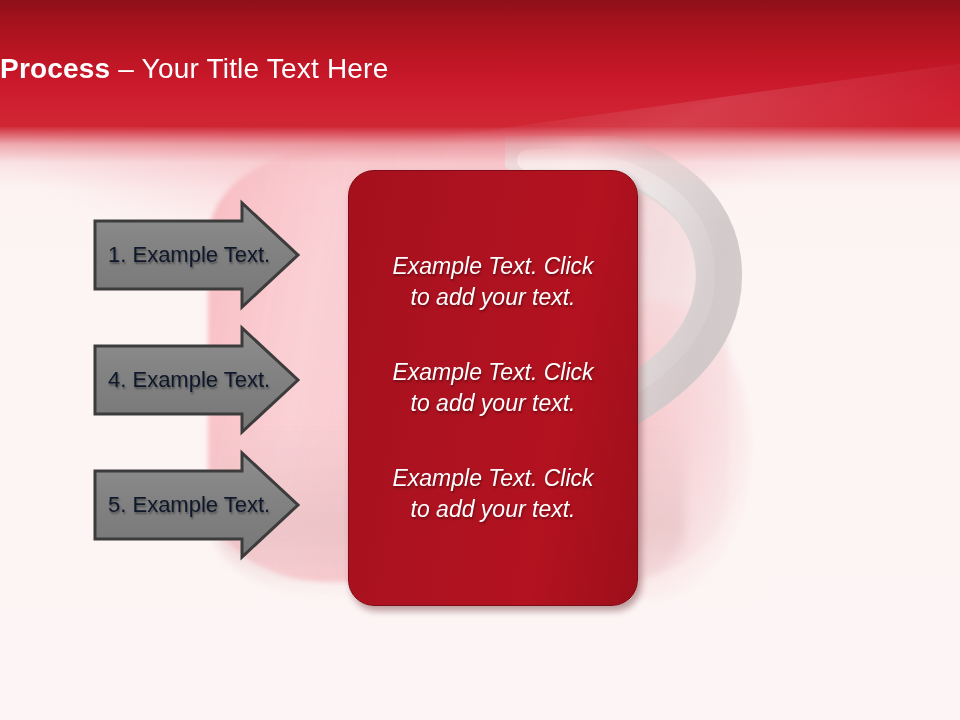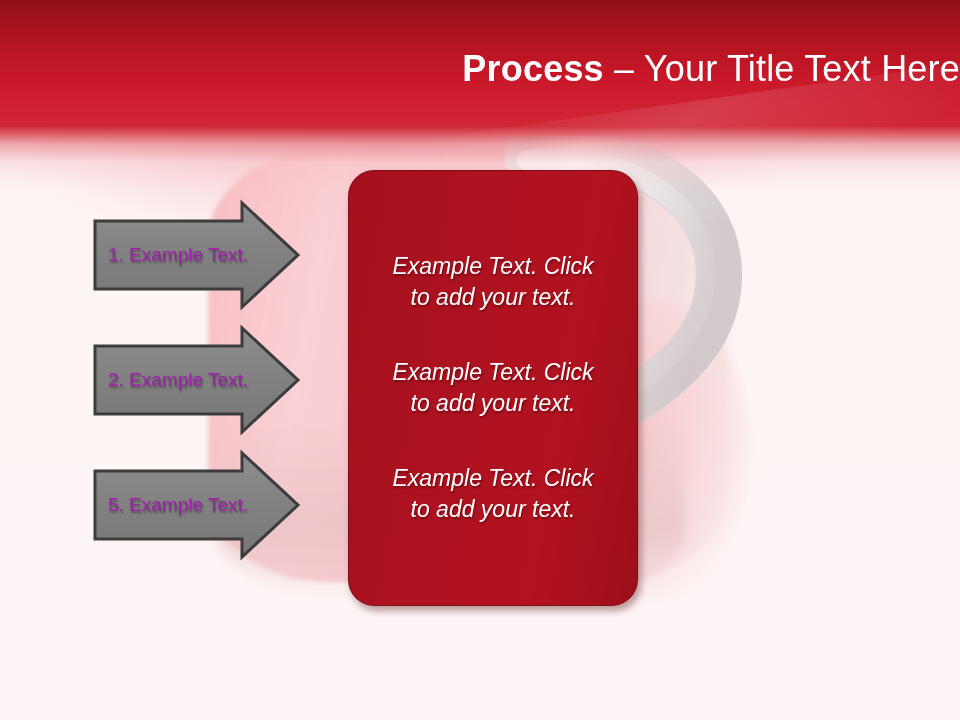--- a/index.html
+++ b/index.html
@@ -120,23 +120,23 @@
     background: linear-gradient(160deg, rgba(255,255,255,0.0) 0%, rgba(255,255,255,0.12) 35%, rgba(255,255,255,0.0) 70%);
     transform: rotate(-8deg);
     pointer-events: none;
   }
 
   .slide-title {
     position: absolute;
     left: 0;
     top: 48px;
     width: 960px;
-    text-align: right;
+    text-align: left;
     color: #ffffff;
-    font-size: 36px;
+    font-size: 28px;
     line-height: 42px;
     letter-spacing: 0.2px;
     white-space: nowrap;
   }
   .slide-title .t-bold { font-weight: 700; }
   .slide-title .t-reg  { font-weight: 400; }
 
   
   .center-card {
     position: absolute;
@@ -166,22 +166,22 @@
   }
   .card-para + .card-para { margin-top: 44px; }
 
   
   .arrow {
     position: absolute;
   }
   .arrow svg { display: block; overflow: visible; }
   .arrow-label {
     position: absolute;
-    color: #a21caf;
-    font-size: 19px;
+    color: #0f172a;
+    font-size: 22px;
     line-height: 20px;
     white-space: nowrap;
     text-shadow: 1px 2px 2px rgba(40,40,40,0.55);
     pointer-events: none;
   }
 
   .arrow-1 { left: 92px; top: 200px; }
   .arrow-2 { left: 92px; top: 325px; }
   .arrow-3 { left: 92px; top: 450px; }
   .arrow-out { left: 696px; top: 332px; }
@@ -242,21 +242,21 @@
       </defs>
       <path d="M 3 21 L 150 21 L 150 3 L 206 55 L 150 107 L 150 89 L 3 89 Z" fill="url(#arrGrad)" stroke="#3c3c3c" stroke-width="3" stroke-linejoin="miter"></path>
     </svg>
     <span class="arrow-label">1. Example Text.</span>
   </div>
 
   <div class="arrow arrow-2">
     <svg width="210" height="110" viewBox="0 0 210 110" xmlns="http://www.w3.org/2000/svg">
       <path d="M 3 21 L 150 21 L 150 3 L 206 55 L 150 107 L 150 89 L 3 89 Z" fill="url(#arrGrad)" stroke="#3c3c3c" stroke-width="3" stroke-linejoin="miter"></path>
     </svg>
-    <span class="arrow-label">2. Example Text.</span>
+    <span class="arrow-label">4. Example Text.</span>
   </div>
 
   <div class="arrow arrow-3">
     <svg width="210" height="110" viewBox="0 0 210 110" xmlns="http://www.w3.org/2000/svg">
       <path d="M 3 21 L 150 21 L 150 3 L 206 55 L 150 107 L 150 89 L 3 89 Z" fill="url(#arrGrad)" stroke="#3c3c3c" stroke-width="3" stroke-linejoin="miter"></path>
     </svg>
     <span class="arrow-label">5. Example Text.</span>
   </div>
 
   <div class="center-card">

